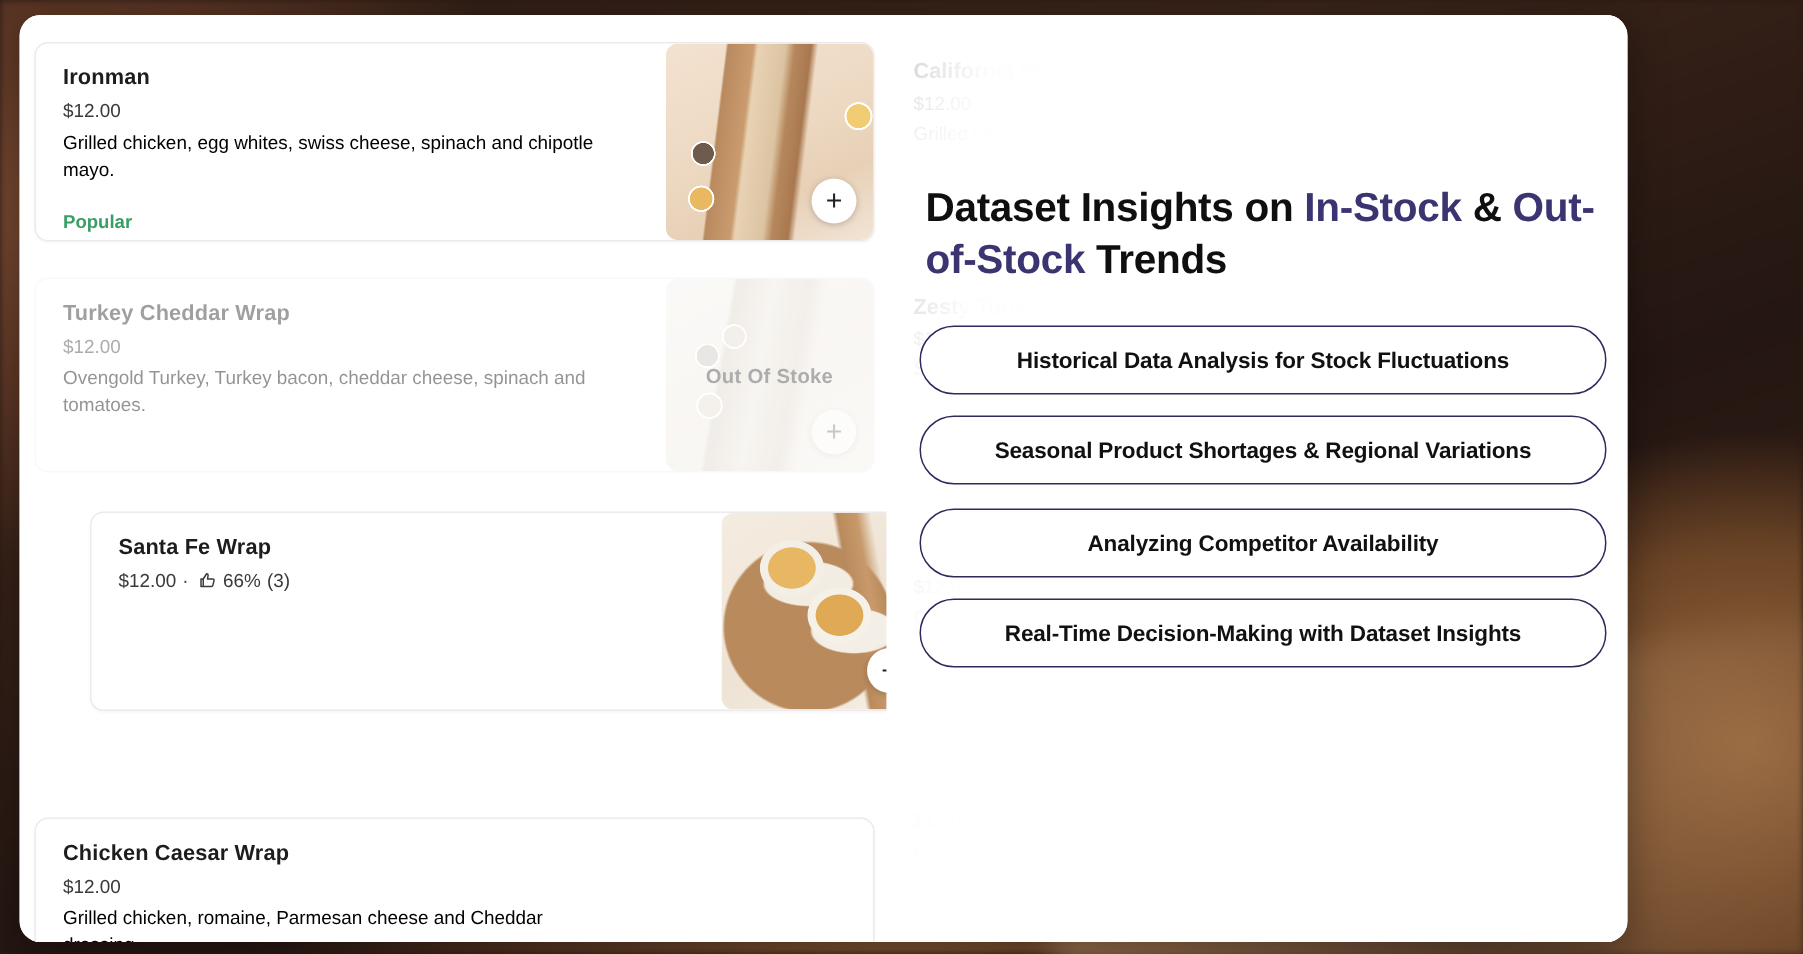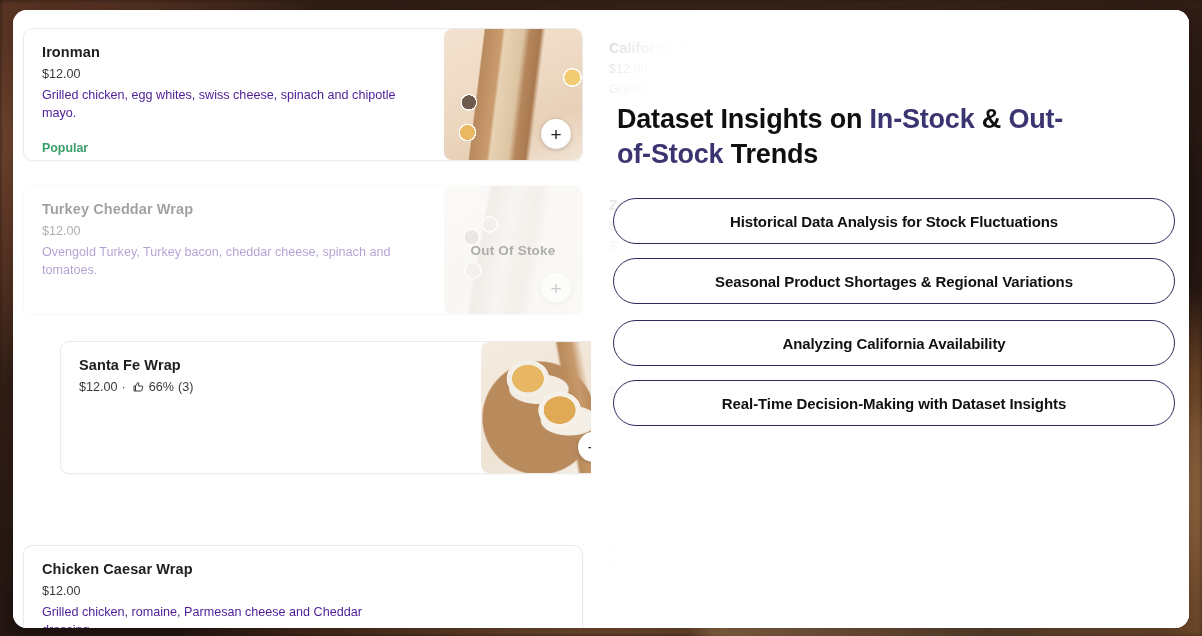--- a/index.html
+++ b/index.html
@@ -34,21 +34,21 @@
     width: 46%; height: 42%;
     background: linear-gradient(115deg, rgba(190,150,110,.55), rgba(120,80,50,.15));
     filter: blur(10px);
     transform: rotate(-7deg);
   }
 
   
   #app-card {
     position: absolute;
     left: 13px; top: 10px;
-    width: 1176px; height: 618px;
+    width: 1072px; height: 618px;
     background: #ffffff;
     border-radius: 14px;
     overflow: hidden;
     box-shadow: 0 6px 26px rgba(0,0,0,.35);
     display: flex;
   }
 
   
   #menu-column {
     width: 578px;
@@ -90,21 +90,21 @@
     color: #3a3a3a;
     margin-top: 6px;
     display: flex;
     align-items: center;
     gap: 4px;
     white-space: nowrap;
   }
   .thumb-icon { display: inline-block; width: 12px; height: 12px; margin: 0 1px 0 2px; }
   .mi-desc {
     font-size: 12.6px;
-    color: #4c1d95;
+    color: #000000;
     margin-top: 6px;
     line-height: 1.42;
   }
   .mi-badge {
     font-size: 12.4px;
     font-weight: 700;
     color: #3a9e67;
     margin-top: 18px;
   }
 
@@ -199,20 +199,21 @@
   #panel-wash {
     position: absolute; inset: 0;
     background: linear-gradient(95deg, rgba(255,255,255,0) 0px, rgba(255,255,255,.55) 28px, rgba(255,255,255,.96) 70px, #fff 120px);
     pointer-events: none;
   }
 
   #overlay-content {
     position: absolute;
     inset: 0;
     padding: 92px 14px 0 22px;
+    margin-top: 19px;
   }
 
   #insights-title {
     font-size: 27px;
     font-weight: 700;
     line-height: 1.3;
     color: #0f0f0f;
     letter-spacing: -.2px;
     margin: 0 0 26px 4px;
     max-width: 470px;
@@ -335,19 +336,19 @@
     </div>
 
     <div id="panel-wash"></div>
 
     <div id="overlay-content">
 
       <h1 id="insights-title"><span>Dataset Insights on </span><span class="hl">In-Stock</span><span> &amp; </span><span class="hl">Out-of-Stock</span><span> Trends</span></h1>
 
       <div class="pill">Historical Data Analysis for Stock Fluctuations</div>
       <div class="pill">Seasonal Product Shortages &amp; Regional Variations</div>
-      <div class="pill">Analyzing California Availability</div>
+      <div class="pill">Analyzing Competitor Availability</div>
       <div class="pill">Real-Time Decision-Making with Dataset Insights</div>
 
     </div>
   </div>
 
 </div>
 
 </body></html>

